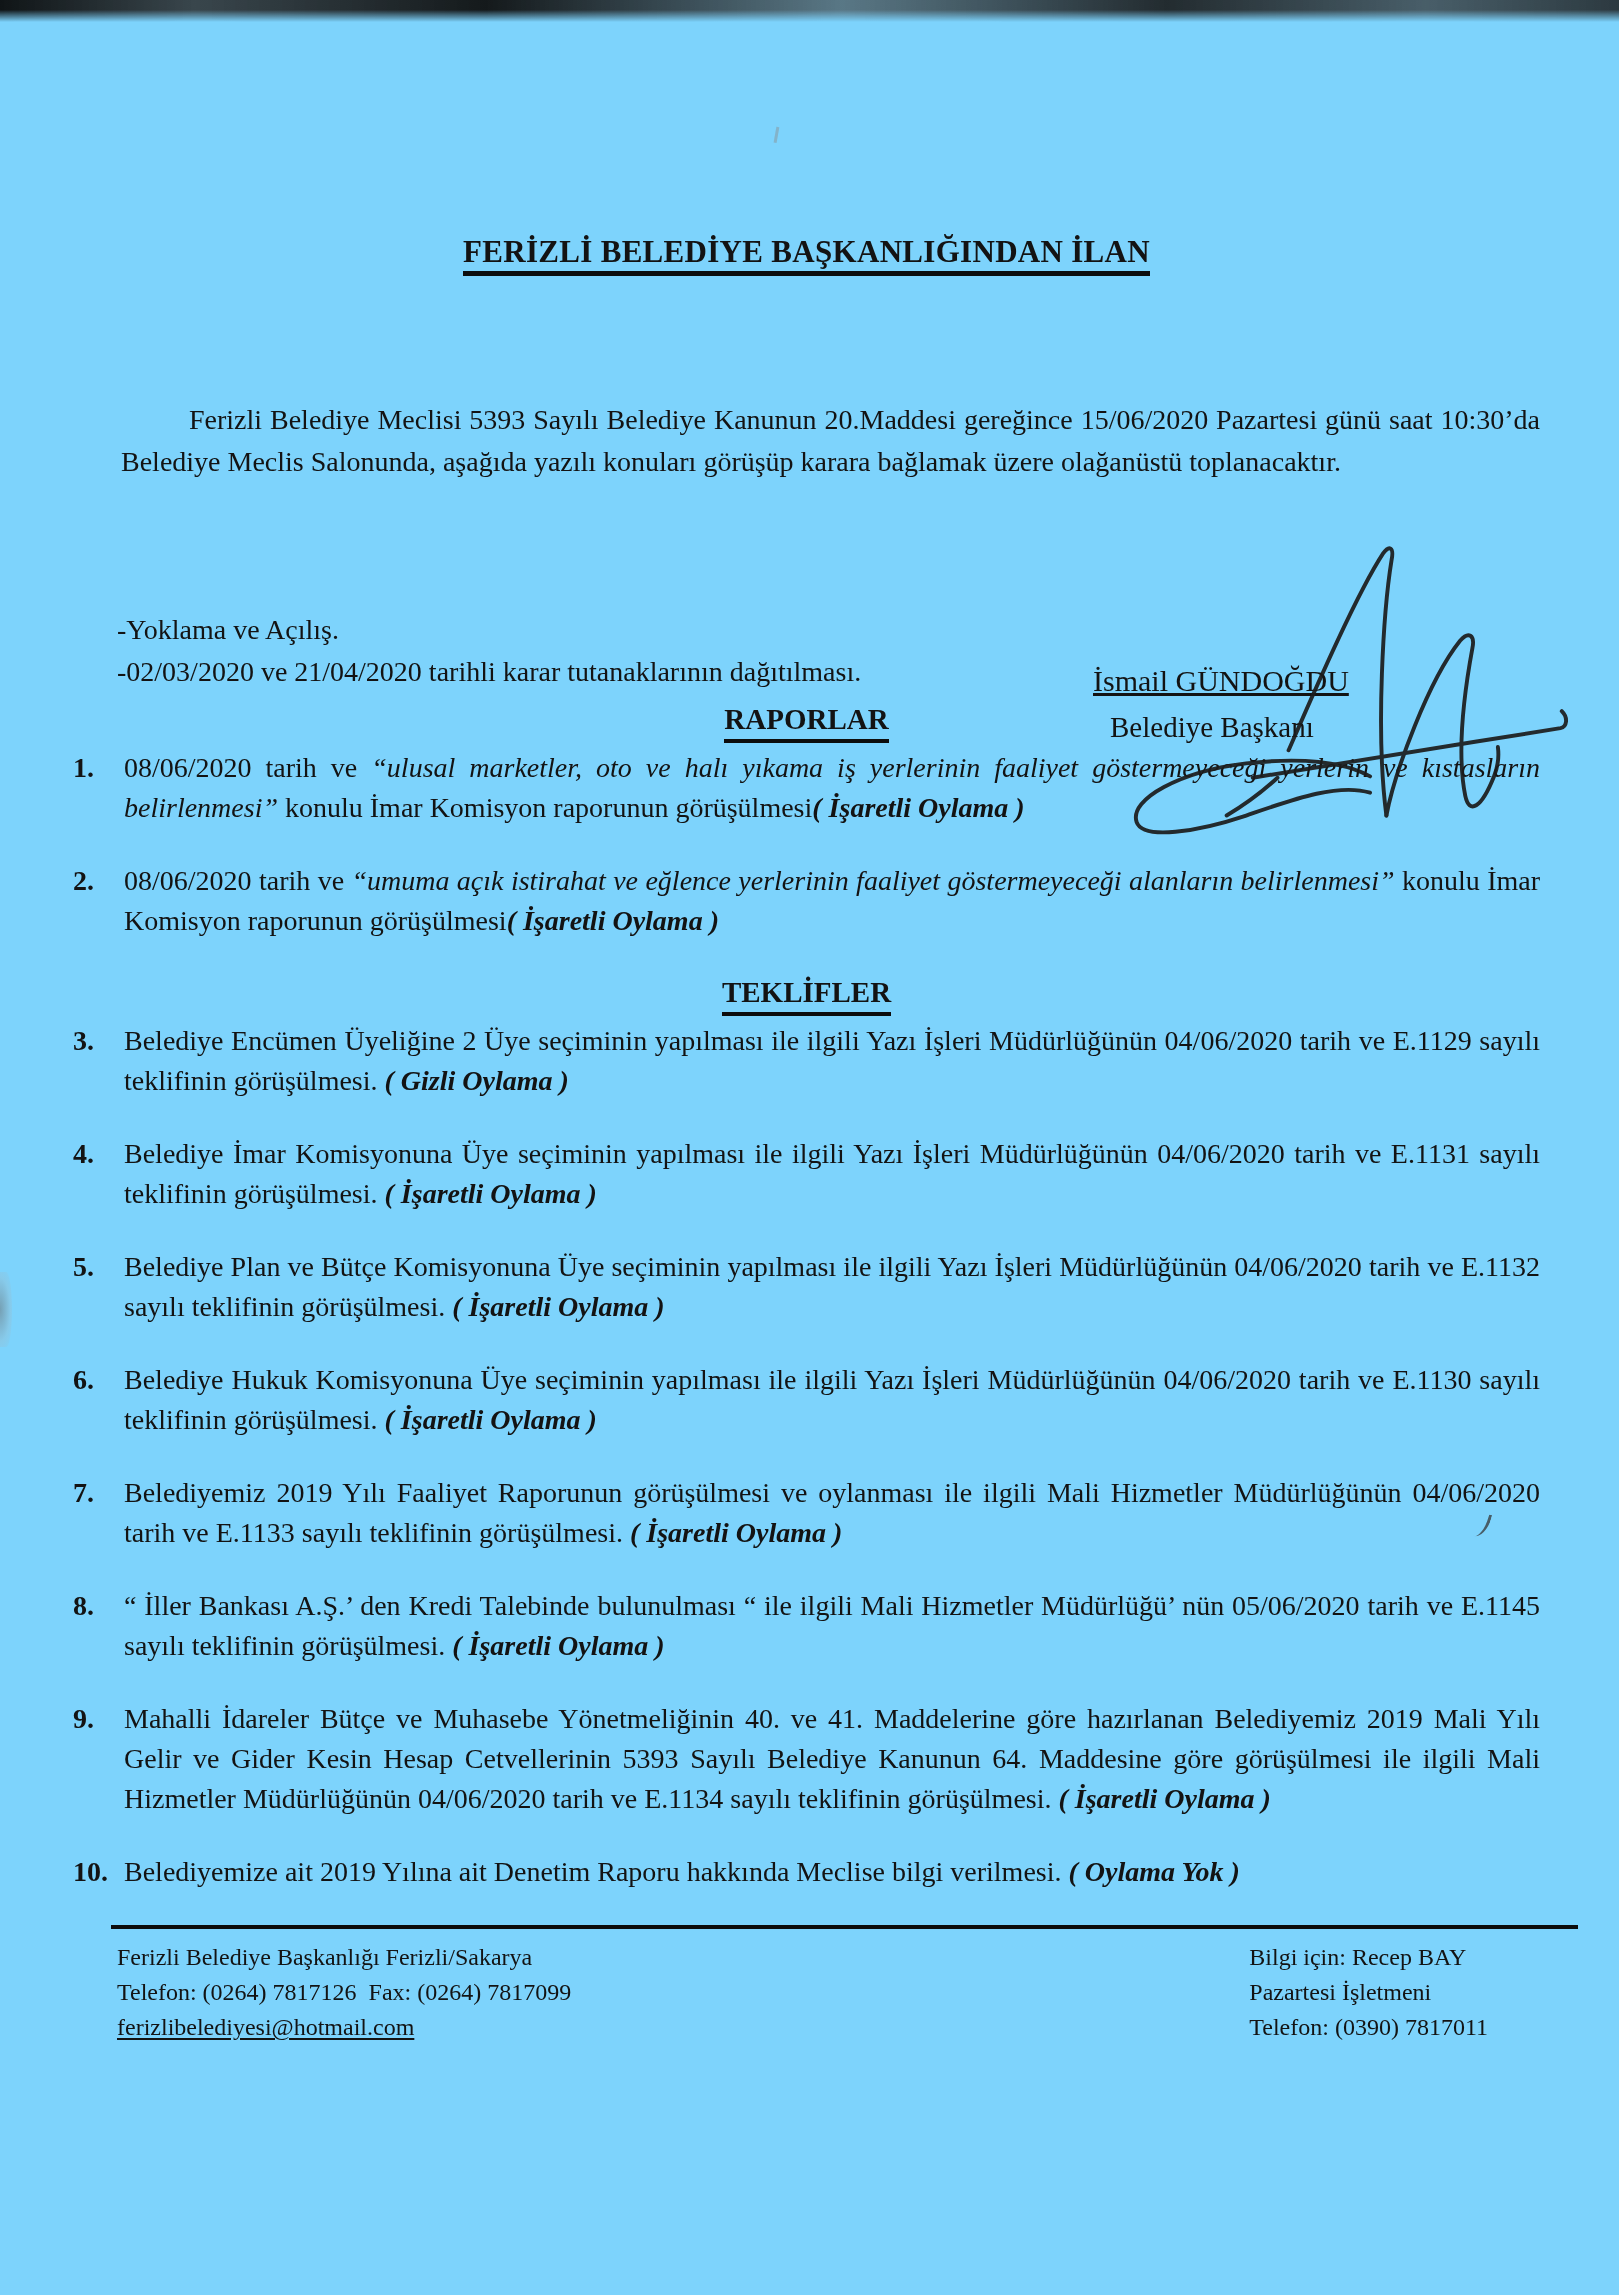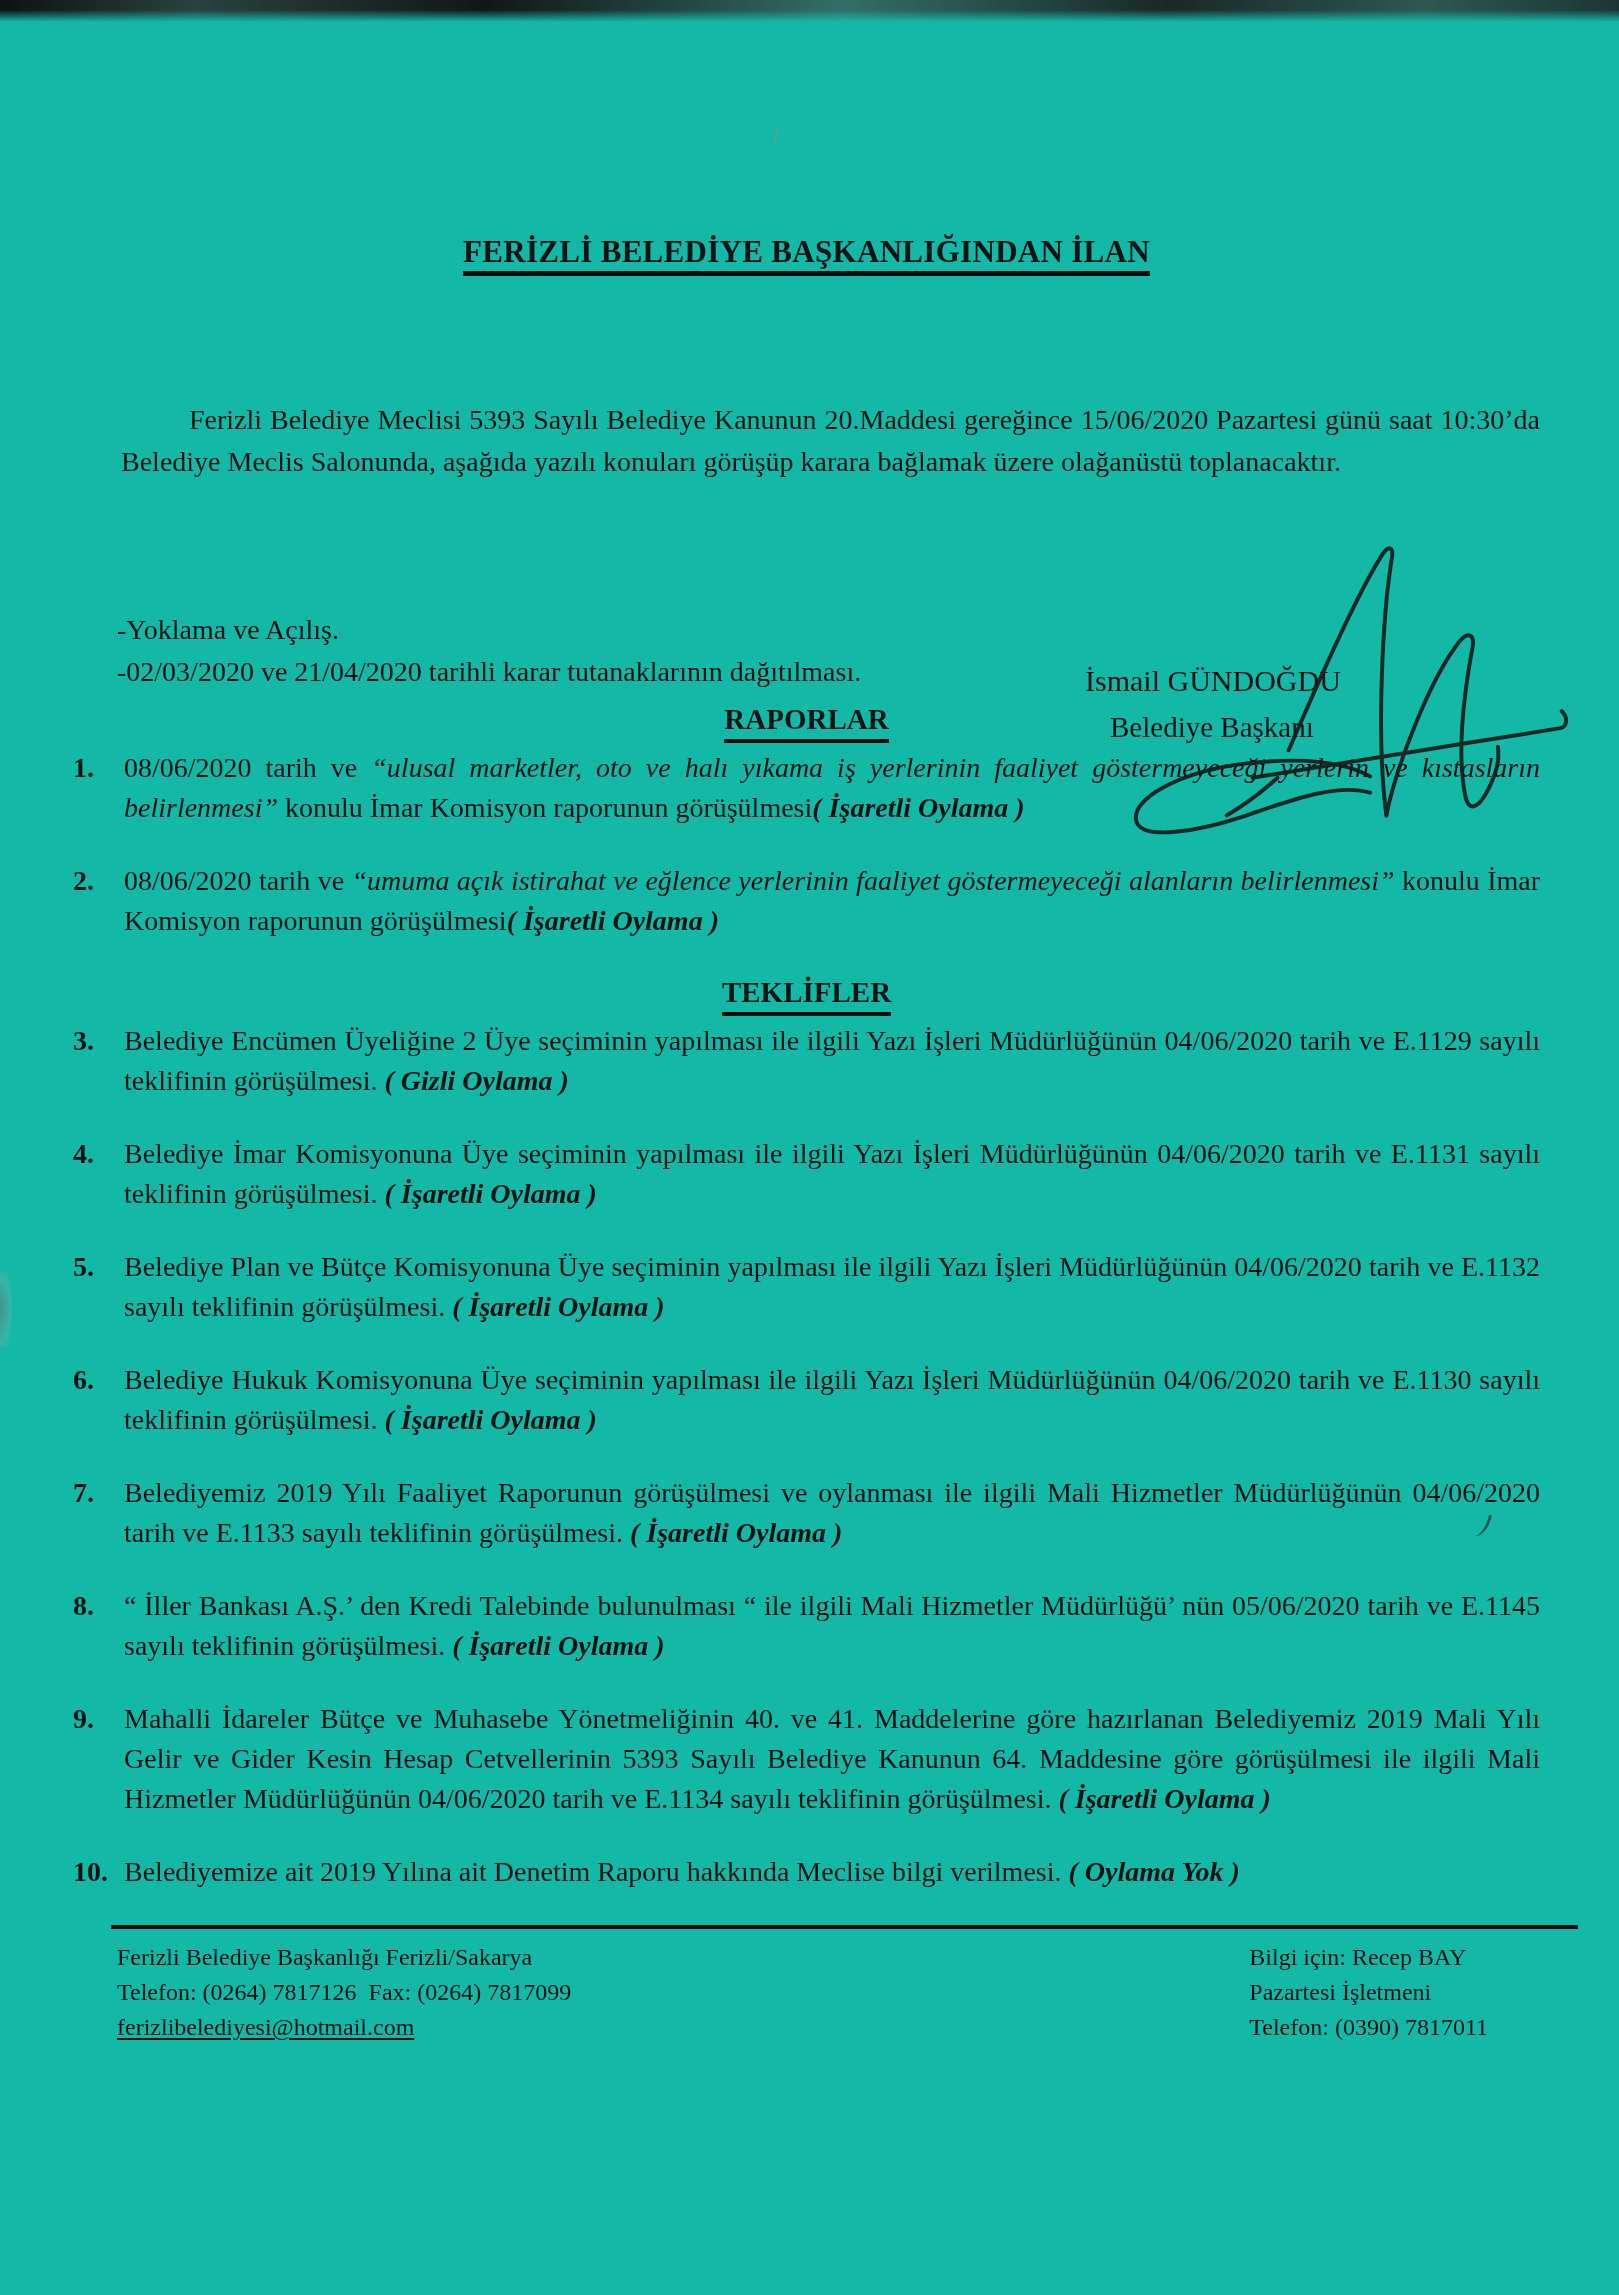--- a/index.html
+++ b/index.html
@@ -4,21 +4,21 @@
 <style>
   html, body { margin: 0; padding: 0; }
   body {
     width: 1620px; height: 2295px;
     background: #ffffff;
     position: relative;
     overflow: hidden;
     font-family: "Liberation Serif", "DejaVu Serif", serif;
     color: #131313;
   }
-  .page { position: absolute; inset: 0; background: #14b8a6; }
+  .page { position: absolute; inset: 0; background: #7dd3fc; }
 
   
   .scan-top {
     position: absolute; top: 0; left: 0; right: 0; height: 22px; z-index: 5;
     background: linear-gradient(90deg,
       rgba(10,10,10,.95) 0%, rgba(45,45,45,.85) 12%, rgba(15,15,15,.95) 30%,
       rgba(70,70,70,.65) 52%, rgba(25,25,25,.9) 72%, rgba(55,55,55,.75) 88%, rgba(30,30,30,.85) 100%);
     -webkit-mask-image: linear-gradient(to bottom, #000 0%, #000 45%, transparent 100%);
             mask-image: linear-gradient(to bottom, #000 0%, #000 45%, transparent 100%);
   }
@@ -57,21 +57,21 @@
     text-indent: 68px;
   }
   .announce {
     margin: 0 0 0 48px;
     font-size: 28px; line-height: 42px;
     text-indent: 77px;
   }
 
   
   .sig-block { position: absolute; left: 1031px; top: 535px; width: 551px; height: 310px; z-index: 3; }
-  .sig-name  { position: absolute; left: 54px;  top: 129px; font-size: 30px; white-space: nowrap; }
+  .sig-name  { position: absolute; left: 62px;  top: 129px; font-size: 30px; white-space: nowrap; text-decoration: underline; }
   .sig-title { position: absolute; left: 79px; top: 176px; font-size: 29px; white-space: nowrap; }
   .sig-svg   { position: absolute; left: 0; top: 0; width: 551px; height: 310px; z-index: 2; }
 
   .preamble { margin: 126px 0 0 44px; font-size: 28px; line-height: 42px; }
   .preamble p { margin: 0; }
 
   .gundem { margin: 36px 0 0 46px; font-size: 29px; font-weight: bold; }
   .gundem .u {
     display: inline-block;
     border-bottom: 4.6px solid #0d0d0d;

